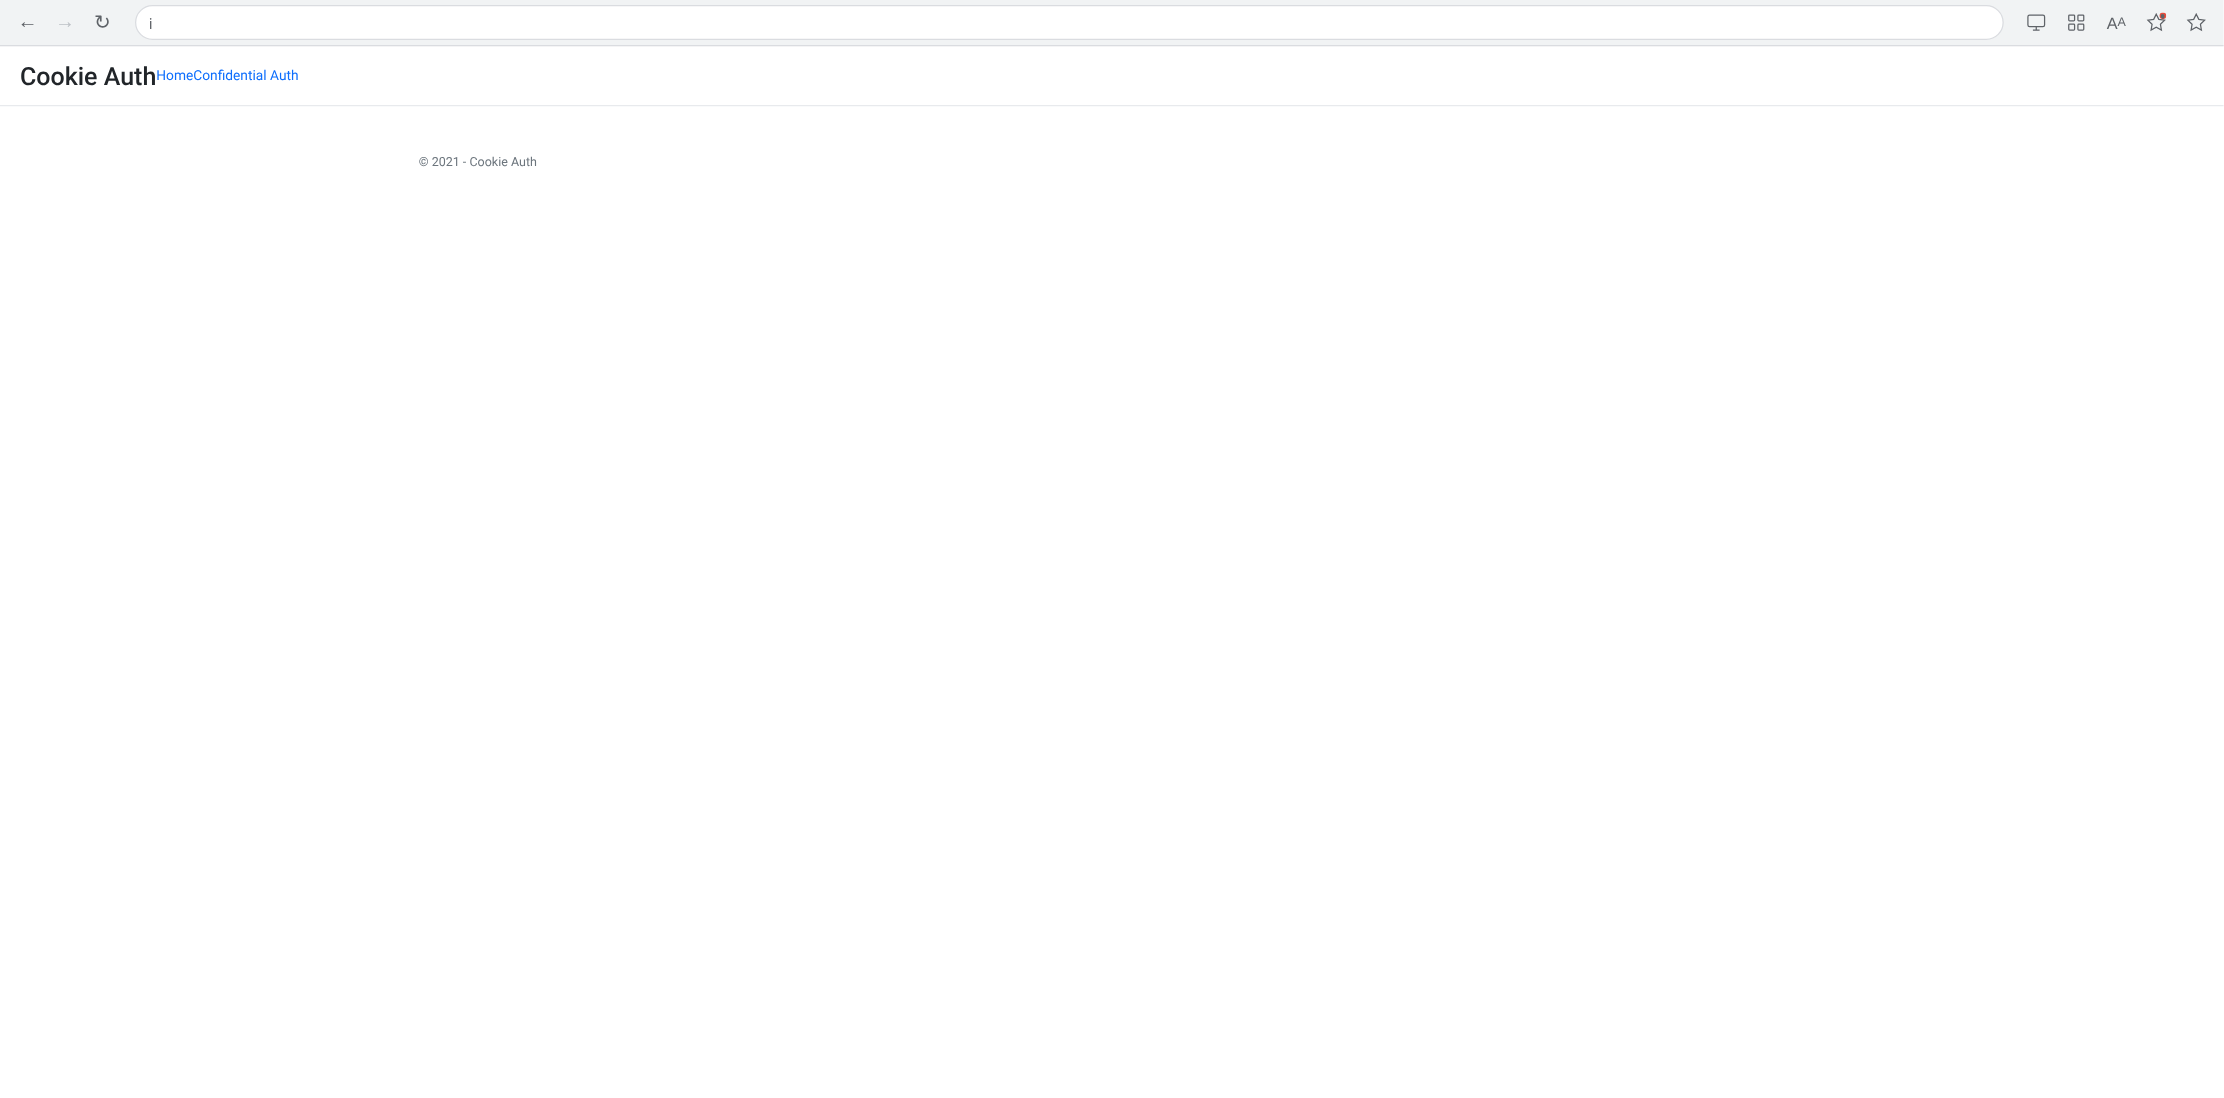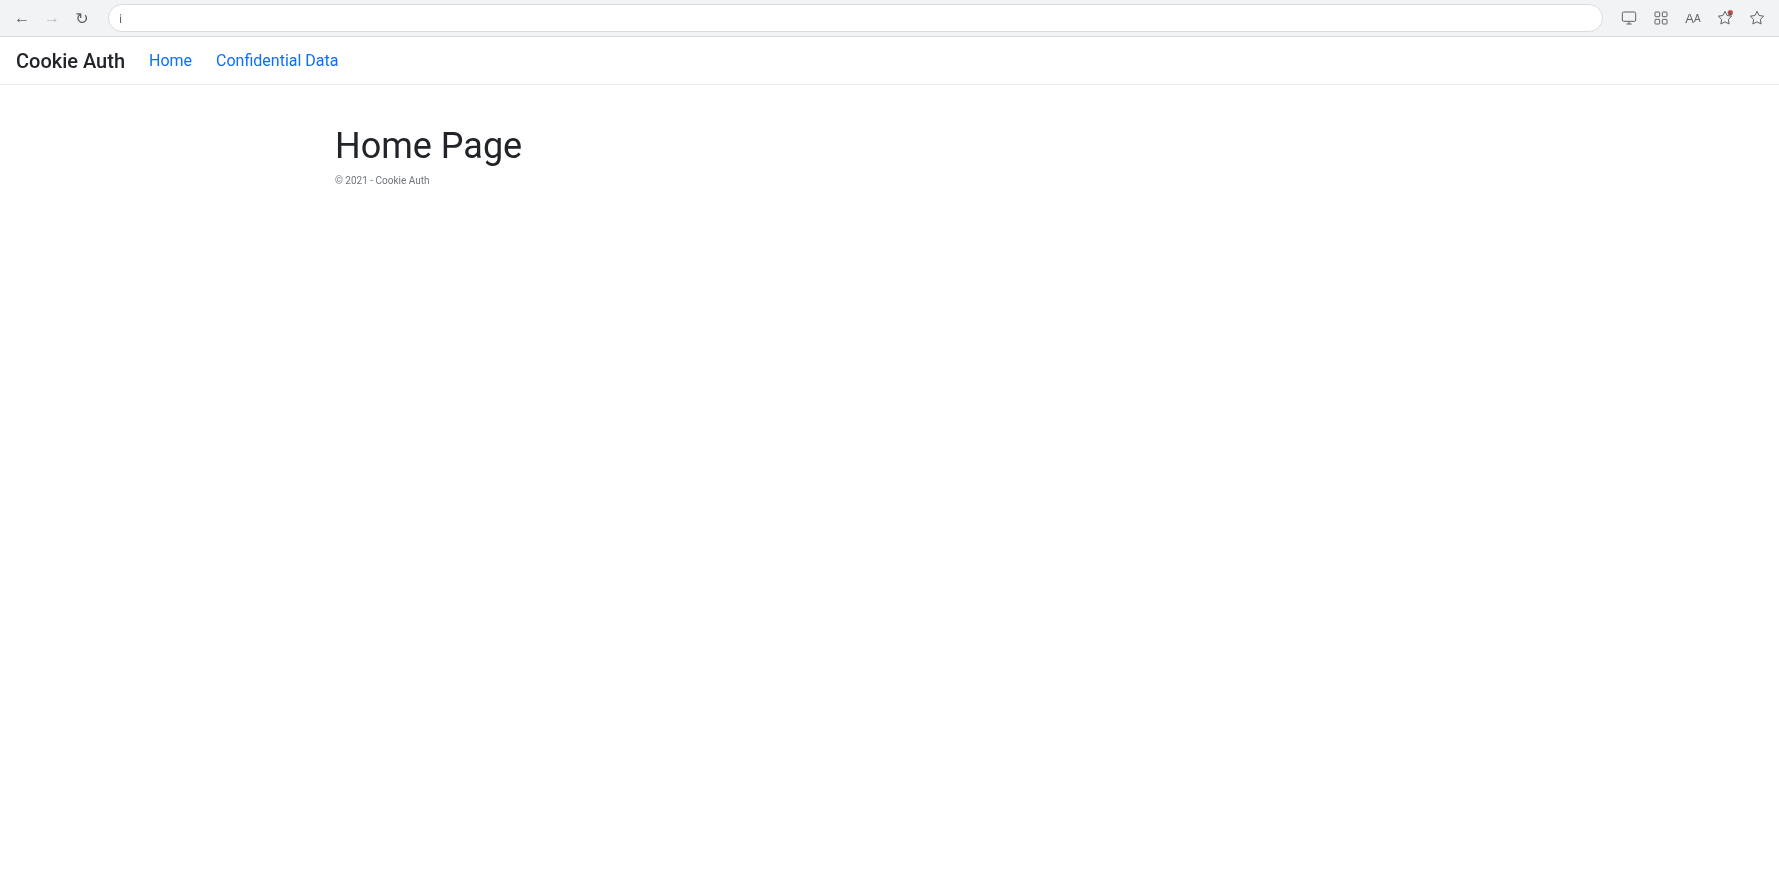--- a/index.html
+++ b/index.html
@@ -98,32 +98,31 @@
       font-size: 14px;
     }
 
     
     .site-nav {
       display: flex;
       align-items: center;
       height: 48px;
       padding: 0 16px;
       border-bottom: 1px solid #e8eaed;
-      gap: 24px;
     }
 
     .site-brand {
       font-size: 20px;
       font-weight: 500;
       color: #212529;
       text-decoration: none;
     }
 
     .nav-link {
-      font-size: 16px;
+      font-size: 11px;
       color: #0d6efd;
       text-decoration: none;
       cursor: pointer;
     }
 
     
     .main-content {
       padding: 40px 0 0 335px;
     }
 
@@ -183,19 +182,18 @@
           <path d="M12 2l3.09 6.26L22 9.27l-5 4.87 1.18 6.88L12 17.77l-6.18 3.25L7 14.14 2 9.27l6.91-1.01L12 2z"></path>
         </svg>
       </button>
     </div>
   </div>
 </div>
 
 <nav class="site-nav">
   <a class="site-brand">Cookie Auth</a>
   <a class="nav-link">Home</a>
-  <a class="nav-link">Confidential Data</a>
+  <a class="nav-link">Confidential Auth</a>
 </nav>
 
 <main class="main-content">
-  <h1 class="page-title">Home Page</h1>
   <p class="copyright">© 2021 - Cookie Auth</p>
 </main>
 
 </body></html>

